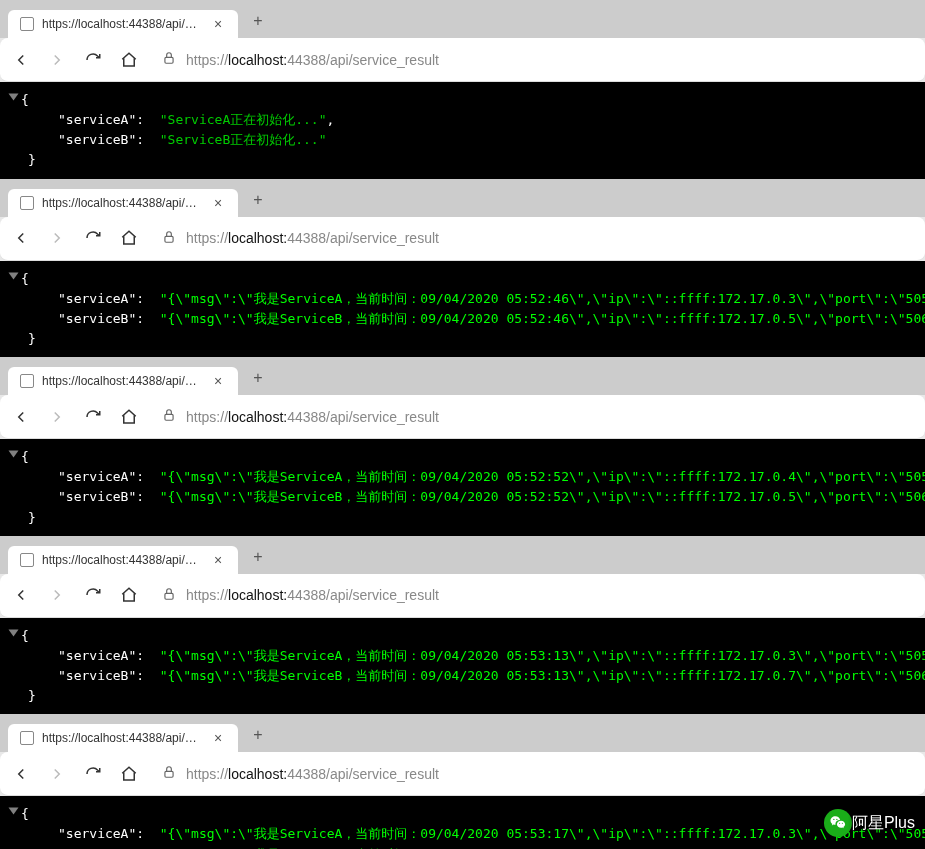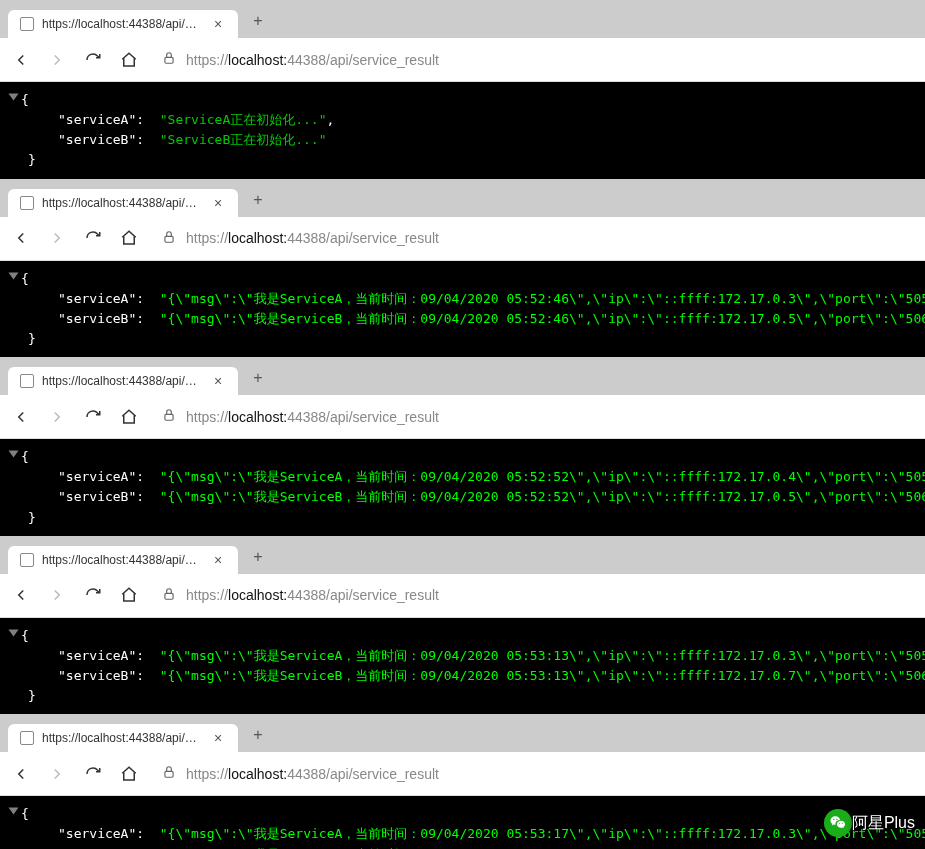--- a/index.html
+++ b/index.html
@@ -6,21 +6,21 @@
     body { font-family: 'Segoe UI', Arial, sans-serif; background: #e8e8e8; width: 925px; }
     
     .browser-window { background: #e8e8e8; }
     .tab-bar { display: flex; align-items: flex-end; background: #ccc; padding: 6px 8px 0 8px; height: 38px; gap: 2px; }
     .tab { display: flex; align-items: center; background: #fff; border-radius: 6px 6px 0 0; padding: 6px 12px; gap: 8px; font-size: 12px; color: #333; max-width: 230px; }
     .tab-icon { width: 14px; height: 14px; border: 1px solid #888; border-radius: 2px; flex-shrink: 0; }
     .tab-title { white-space: nowrap; overflow: hidden; text-overflow: ellipsis; flex: 1; }
     .tab-close { width: 16px; height: 16px; display: flex; align-items: center; justify-content: center; cursor: pointer; color: #555; font-size: 14px; }
     .new-tab { width: 28px; height: 28px; display: flex; align-items: center; justify-content: center; cursor: pointer; font-size: 16px; color: #555; margin-left: 4px; margin-bottom: 3px; }
     
-    .toolbar { display: flex; align-items: center; background: #fff; padding: 8px 10px; gap: 14px; border-bottom: 1px solid #ddd; height: 44px; }
+    .toolbar { display: flex; align-items: center; background: #fff; padding: 8px 10px; gap: 14px; border-bottom: 1px solid #ddd; height: 44px; border-radius: 8px; }
     .nav-btn { width: 22px; height: 22px; display: flex; align-items: center; justify-content: center; cursor: pointer; color: #333; }
     .nav-btn.disabled { color: #bbb; cursor: default; }
     .nav-btn svg { width: 18px; height: 18px; }
     .url-bar { flex: 1; display: flex; align-items: center; gap: 10px; padding: 4px 8px; font-size: 14px; }
     .lock-icon { color: #666; }
     .lock-icon svg { width: 14px; height: 14px; }
     .url-text { color: #888; }
     .url-text .host { color: #111; }
     
     .json-viewer { background: #000; color: #fff; padding: 8px 10px; font-family: 'SimSun', 'NSimSun', monospace; font-size: 13px; line-height: 1.55; min-height: 80px; }

